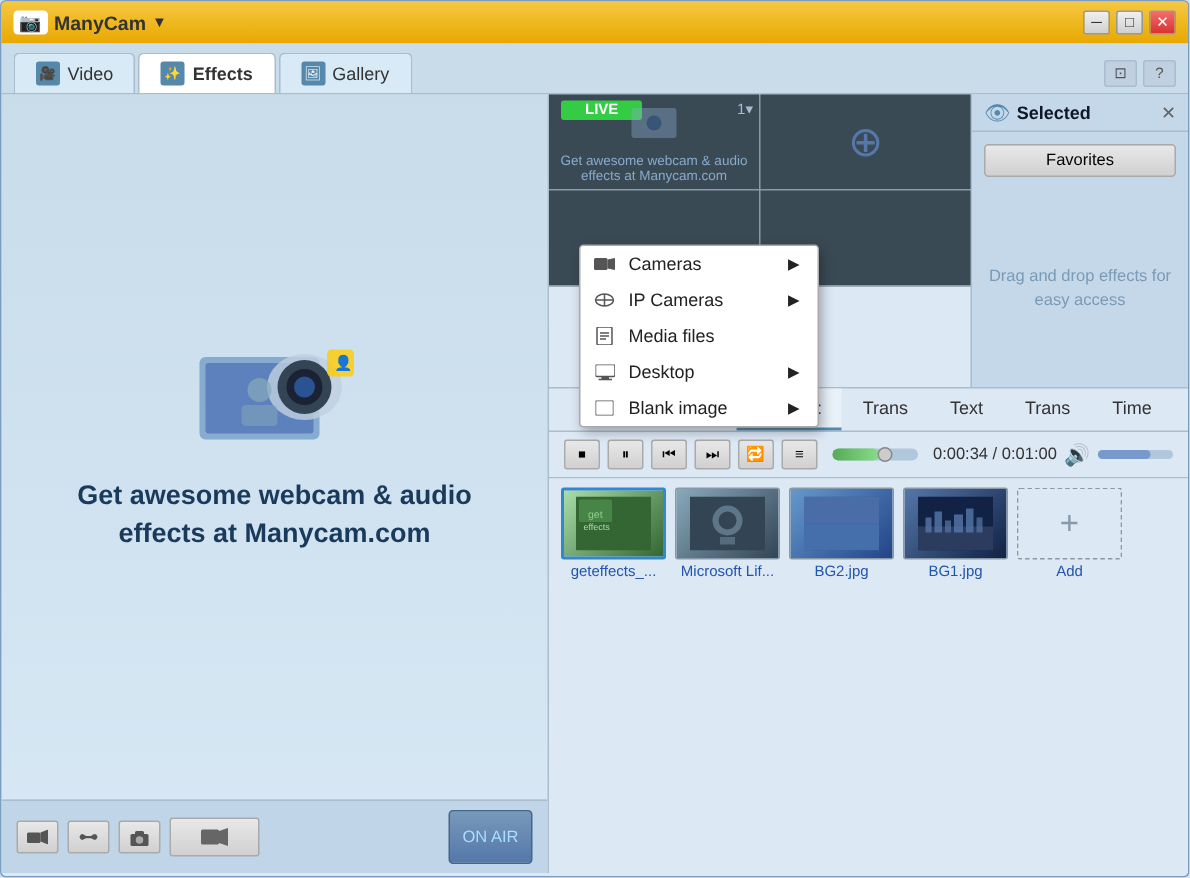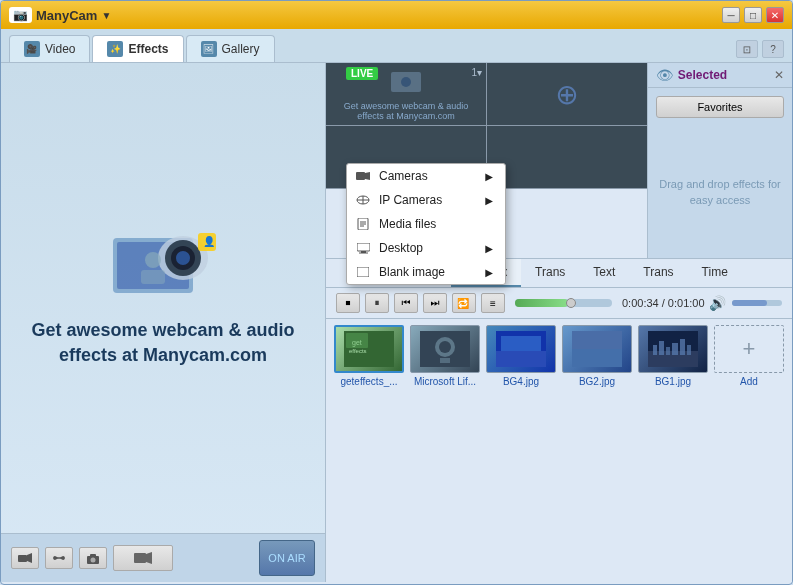--- a/index.html
+++ b/index.html
@@ -225,26 +225,26 @@
       align-items: center;
       justify-content: center;
       cursor: pointer;
     }
     .camera-cell.live {
       position: relative;
     }
     .live-badge {
       position: absolute;
       top: 4px;
-      left: 20px;
+      left: 8px;
       background: #33cc44;
       color: white;
       font-size: 10px;
       font-weight: bold;
-      padding: 1px 5px;
+      padding: 1px 16px;
       border-radius: 2px;
     }
     .camera-number {
       position: absolute;
       top: 4px;
       right: 4px;
       color: #aabbcc;
       font-size: 10px;
     }
     .camera-cell-text {
@@ -305,21 +305,21 @@
       padding: 4px 8px;
       background: #c5d8ea;
       border-bottom: 1px solid #aabdce;
       display: flex;
       align-items: center;
       gap: 4px;
     }
     .selected-title {
       font-size: 12px;
       font-weight: bold;
-      color: #701a75;
+      color: #0f172a;
       flex: 1;
     }
     .selected-close {
       font-size: 12px;
       color: #666;
       cursor: pointer;
     }
     .favorites-btn {
       margin: 8px;
       padding: 4px 8px;
@@ -739,30 +739,20 @@
                 <rect width="50" height="36" fill="#334455"></rect>
                 <ellipse cx="25" cy="16" rx="10" ry="10" fill="#88aabb" opacity="0.5"></ellipse>
                 <ellipse cx="25" cy="16" rx="6" ry="6" fill="#334455"></ellipse>
                 <rect x="20" y="27" width="10" height="5" fill="#88aabb" opacity="0.4"></rect>
               </svg>
           </div>
           <span class="playlist-label">Microsoft Lif...</span>
         </div>
 
 
-        <div class="playlist-item">
-          <div class="playlist-thumb thumb-blue">
-            <svg width="50" height="36" viewBox="0 0 50 36">
-                <rect width="50" height="36" fill="#1133aa"></rect>
-                <rect x="0" y="20" width="50" height="16" fill="#3355bb" opacity="0.7"></rect>
-                <rect x="5" y="5" width="40" height="15" fill="#4488dd" opacity="0.5"></rect>
-              </svg>
-          </div>
-          <span class="playlist-label">BG4.jpg</span>
-        </div>
 
         <div class="playlist-item">
           <div class="playlist-thumb thumb-blue2">
             <svg width="50" height="36" viewBox="0 0 50 36">
                 <rect width="50" height="36" fill="#224488"></rect>
                 <rect x="0" y="18" width="50" height="18" fill="#6699cc" opacity="0.5"></rect>
                 <rect x="0" y="0" width="50" height="18" fill="#aaccee" opacity="0.3"></rect>
               </svg>
           </div>
           <span class="playlist-label">BG2.jpg</span>

